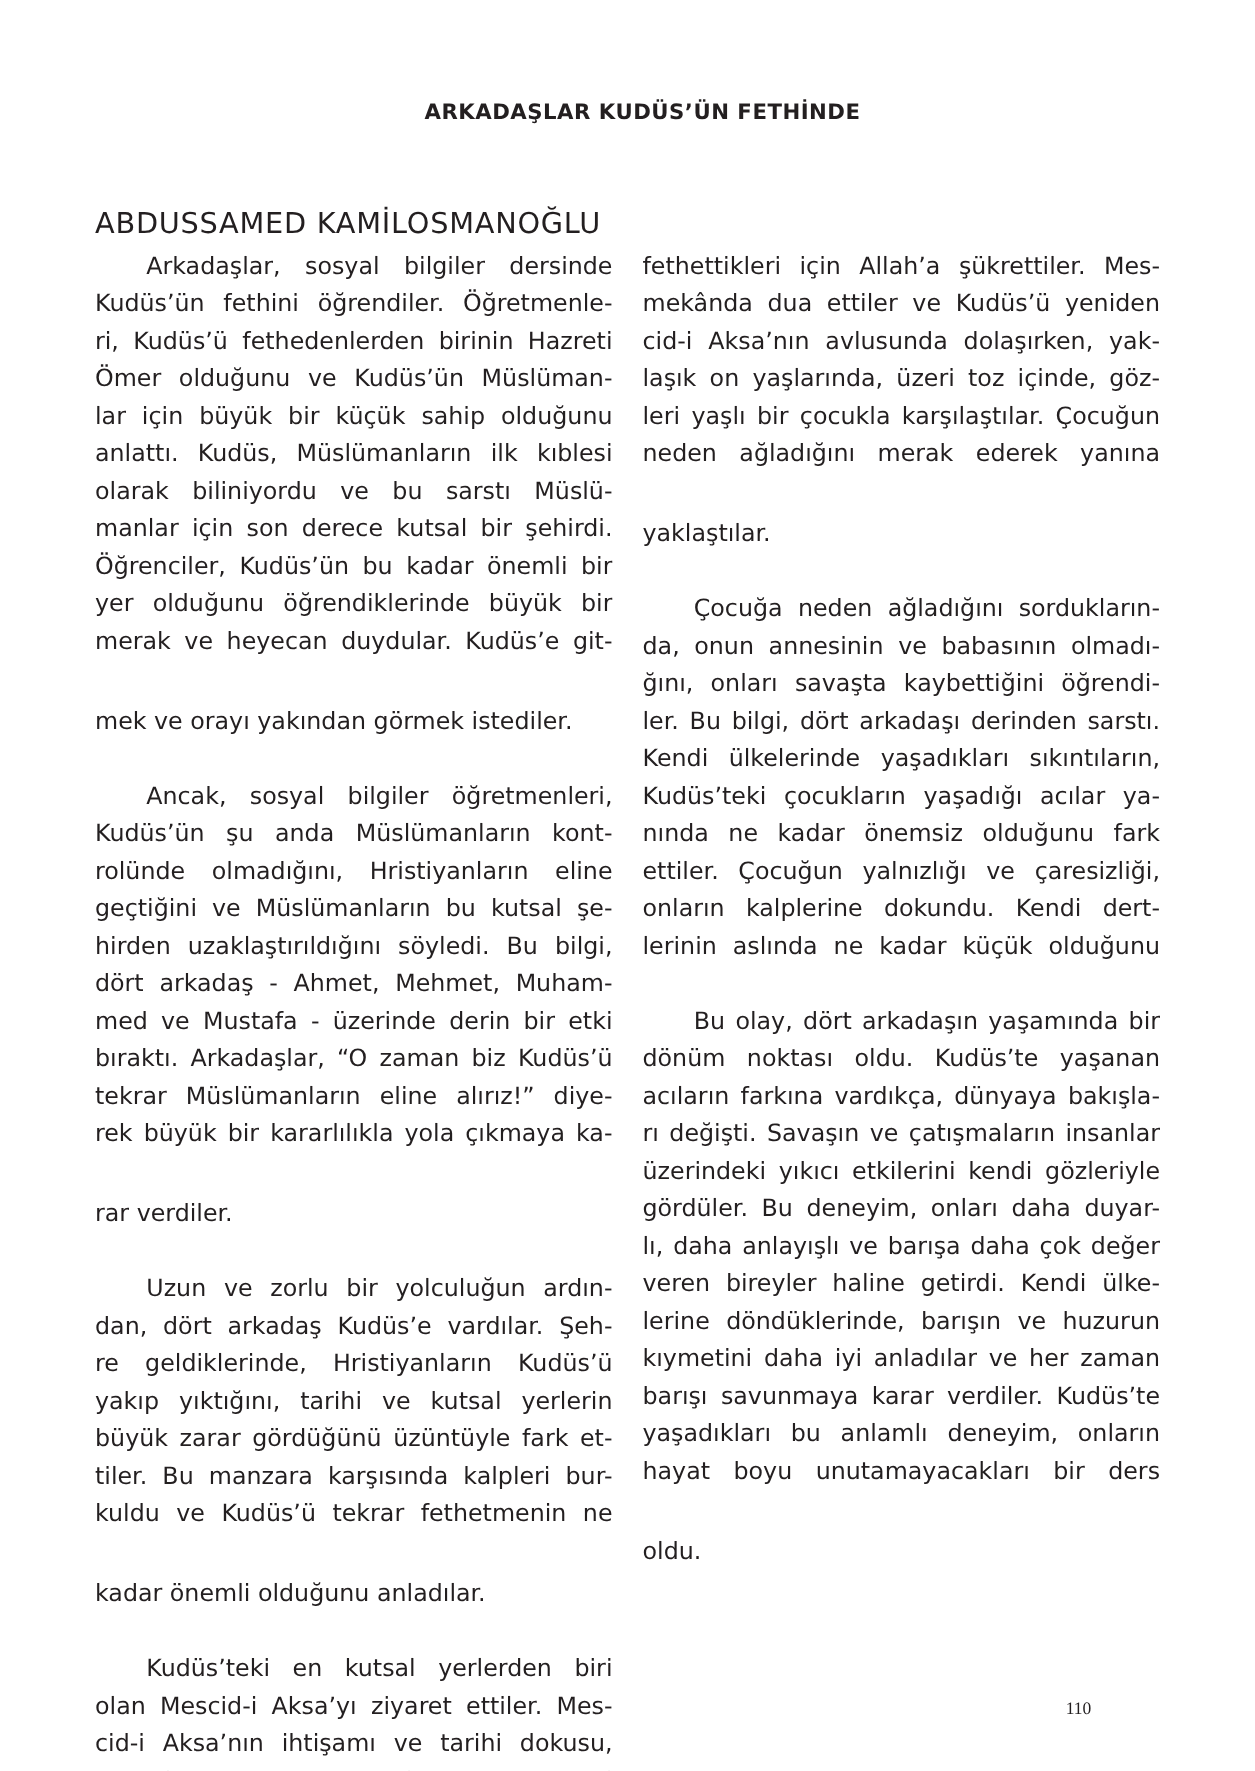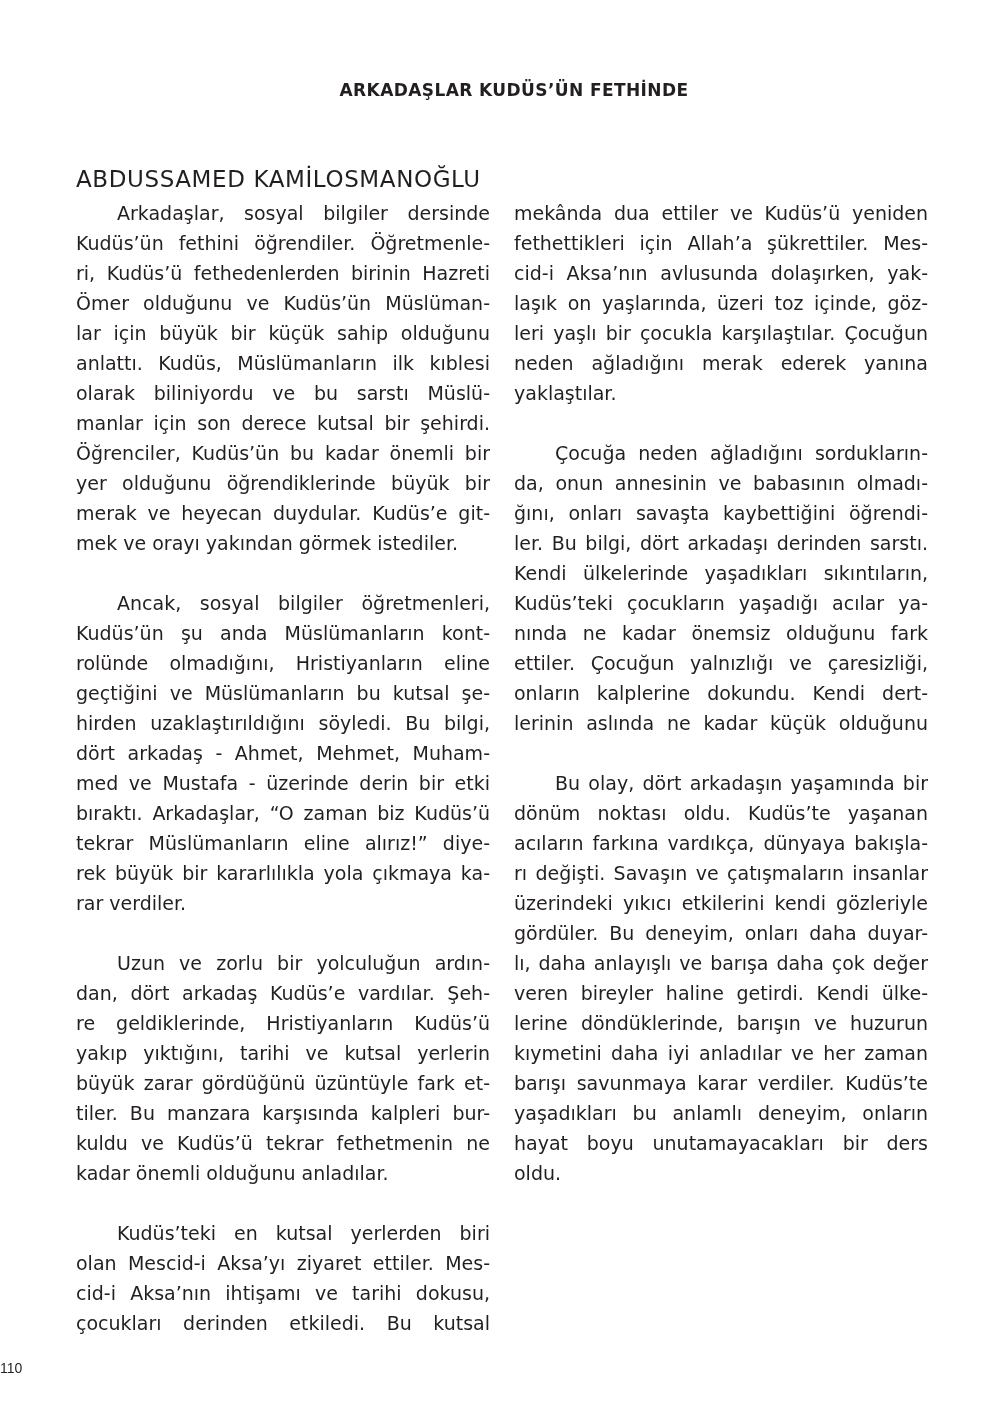--- a/index.html
+++ b/index.html
@@ -52,35 +52,36 @@
     .line {
       display: block;
       height: 30px;
       white-space: nowrap;
       text-align: justify;
       text-align-last: justify;
       overflow: hidden;
     }
     .line.last {
       text-align-last: left;
+      margin-top: 34px;
     }
     .line.indent {
       padding-left: 41px;
     }
     .gap {
       display: block;
       height: 30px;
     }
     .page-number {
       position: absolute;
       top: 1360px;
       left: 0;
       width: 873px;
-      text-align: left;
-      font-family: Liberation Sans, sans-serif;
+      text-align: right;
+      font-family: Liberation Serif, serif;
       font-size: 14px;
       color: #231f20;
     }
   </style>
 </head>
 <body>
 
 <h1 class="page-title">ARKADAŞLAR KUDÜS’ÜN FETHİNDE</h1>
 <div class="author">ABDUSSAMED KAMİLOSMANOĞLU</div>
 
@@ -128,22 +129,22 @@
   <div class="paragraph">
     <span class="line indent">Kudüs’teki en kutsal yerlerden biri</span>
     <span class="line">olan Mescid-i Aksa’yı ziyaret ettiler. Mes-</span>
     <span class="line">cid-i Aksa’nın ihtişamı ve tarihi dokusu,</span>
     <span class="line">çocukları derinden etkiledi. Bu kutsal</span>
   </div>
 </div>
 
 <div class="column col-right">
   <div class="paragraph">
+    <span class="line">fethettikleri için Allah’a şükrettiler. Mes-</span>
     <span class="line">mekânda dua ettiler ve Kudüs’ü yeniden</span>
-    <span class="line">fethettikleri için Allah’a şükrettiler. Mes-</span>
     <span class="line">cid-i Aksa’nın avlusunda dolaşırken, yak-</span>
     <span class="line">laşık on yaşlarında, üzeri toz içinde, göz-</span>
     <span class="line">leri yaşlı bir çocukla karşılaştılar. Çocuğun</span>
     <span class="line">neden ağladığını merak ederek yanına</span>
     <span class="line last">yaklaştılar.</span>
   </div>
   <span class="gap"></span>
   <div class="paragraph">
     <span class="line indent">Çocuğa neden ağladığını sordukların-</span>
     <span class="line">da, onun annesinin ve babasının olmadı-</span>

